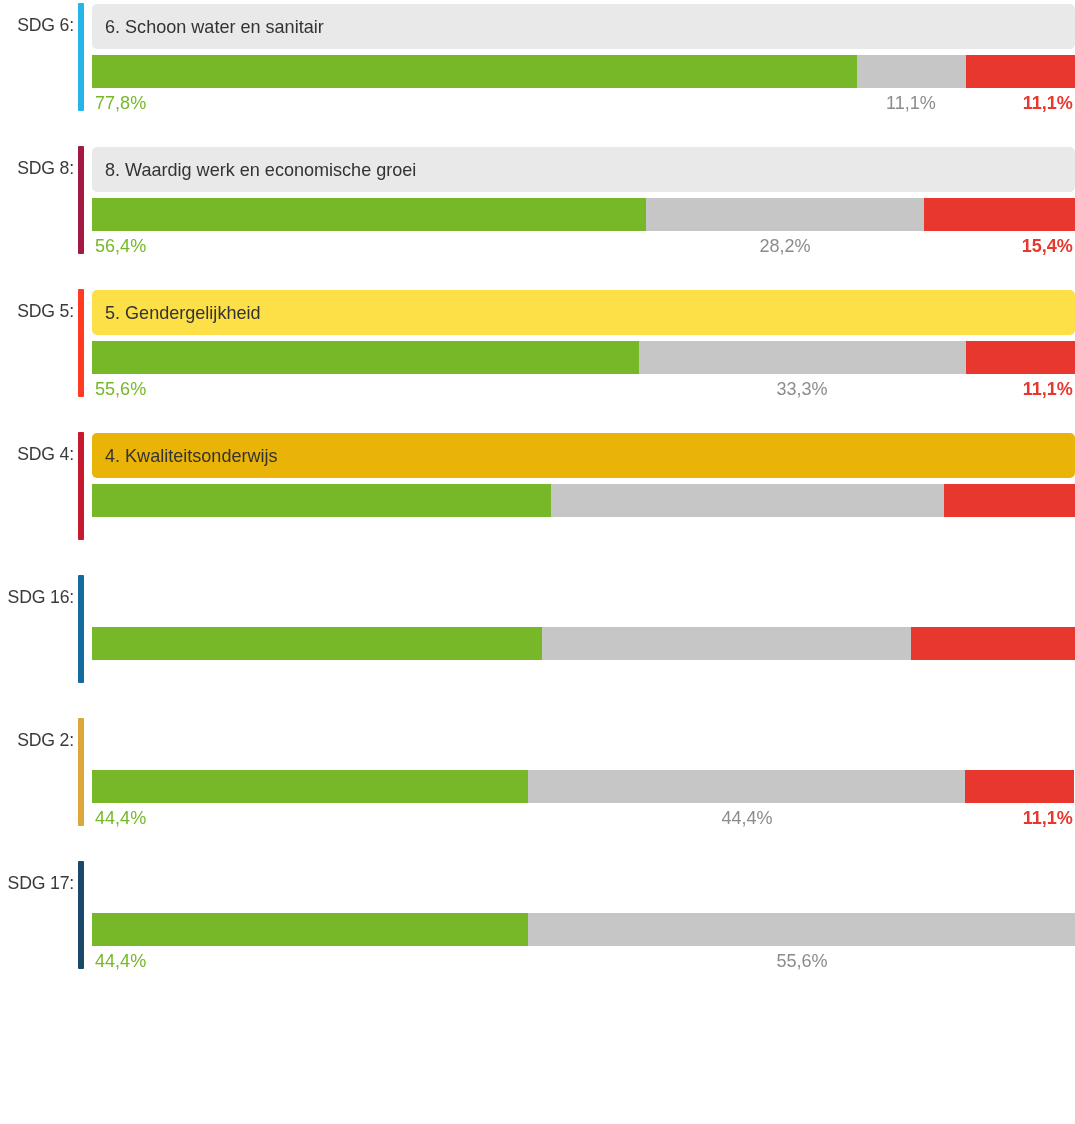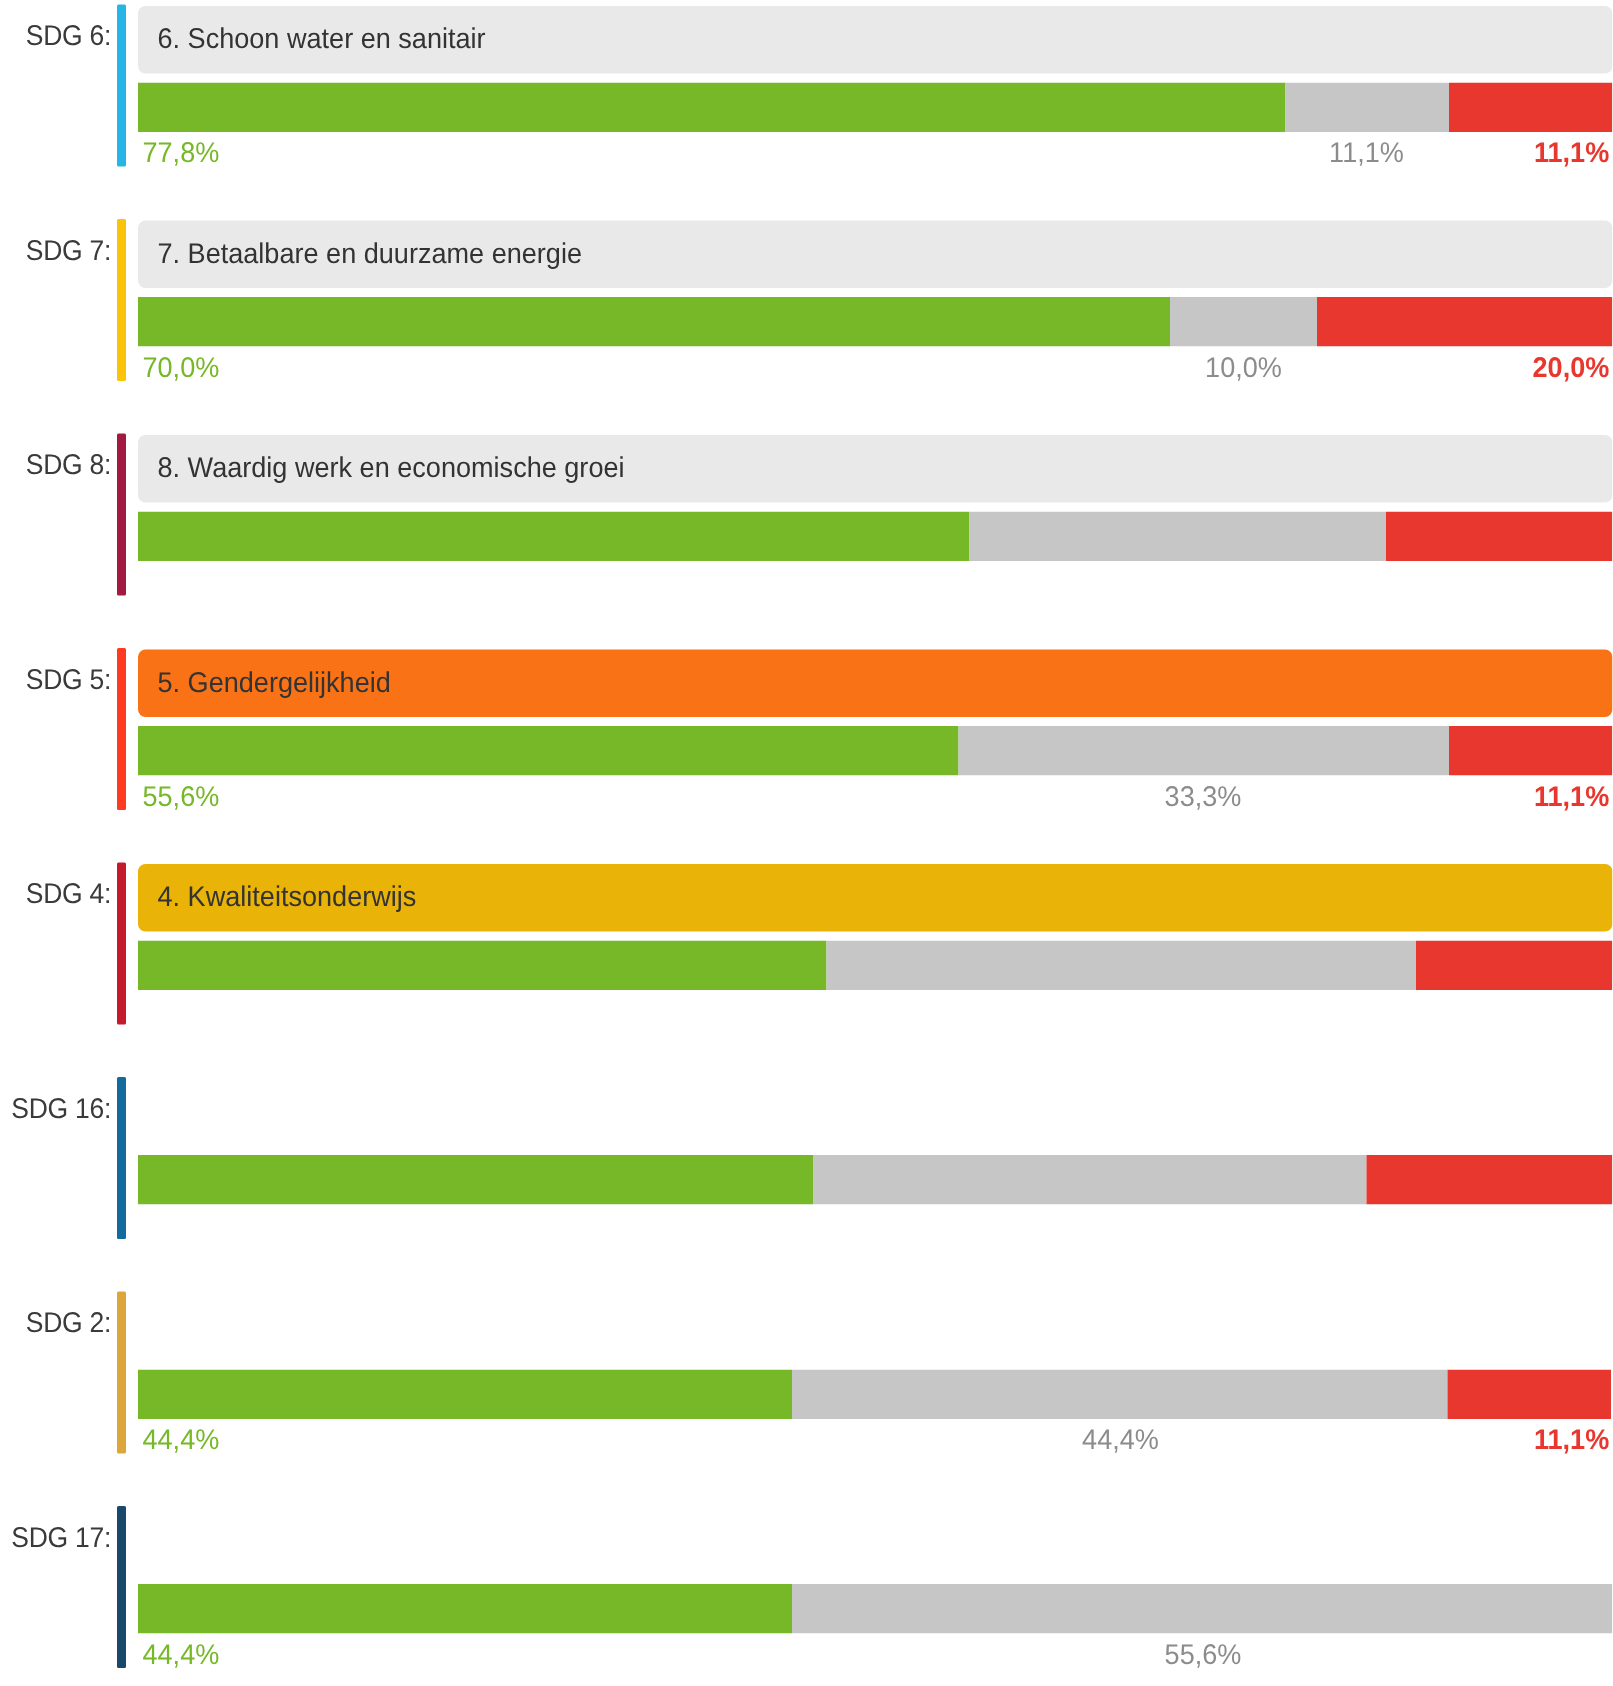--- a/index.html
+++ b/index.html
@@ -140,52 +140,40 @@
         <div class="seg seg-gray" style="width: 11.1%;"></div>
         <div class="seg seg-red" style="width: 11.1%;"></div>
       </div>
       <div class="sdg-labels">
         <div class="pct pct-green" style="color: rgb(118, 184, 40);">77,8%</div>
         <div class="pct pct-gray" style="color: rgb(140, 140, 140); left: 83.35%; transform: translateX(-50%) scaleX(0.95);">11,1%</div>
         <div class="pct pct-red" style="color: rgb(232, 55, 46); right: 2px; transform-origin: right center;">11,1%</div>
       </div>
     </div>
     <div class="sdg-row">
-      <div class="sdg-caption">SDG 7:</div>
-      <div class="sdg-stripe" style="background: rgb(252, 195, 11);"></div>
-      <div class="sdg-title-box" style="background: rgb(233, 233, 233);">
-        <div class="sdg-title-text" style="color: rgb(51, 51, 51);">7. Betaalbare en duurzame energie</div>
-      </div>
-      <div class="sdg-bar">
-        <div class="seg seg-green" style="width: 70%;"></div>
-        <div class="seg seg-gray" style="width: 10%;"></div>
-        <div class="seg seg-red" style="width: 20%;"></div>
-      </div>
-      <div class="sdg-labels">
-        <div class="pct pct-green" style="color: rgb(118, 184, 40);">70,0%</div>
-        <div class="pct pct-gray" style="color: rgb(140, 140, 140); left: 75%; transform: translateX(-50%) scaleX(0.95);">10,0%</div>
-        <div class="pct pct-red" style="color: rgb(232, 55, 46); right: 2px; transform-origin: right center;">20,0%</div>
-      </div>
-    </div>
-    <div class="sdg-row">
       <div class="sdg-caption">SDG 8:</div>
       <div class="sdg-stripe" style="background: rgb(162, 25, 66);"></div>
       <div class="sdg-title-box" style="background: rgb(233, 233, 233);">
         <div class="sdg-title-text" style="color: rgb(51, 51, 51);">8. Waardig werk en economische groei</div>
       </div>
       <div class="sdg-bar">
         <div class="seg seg-green" style="width: 56.4%;"></div>
         <div class="seg seg-gray" style="width: 28.2%;"></div>
         <div class="seg seg-red" style="width: 15.4%;"></div>
       </div>
+      <div class="sdg-labels">
+        <div class="pct pct-green" style="color: rgb(118, 184, 40);">56,4%</div>
+        <div class="pct pct-gray" style="color: rgb(140, 140, 140); left: 70.5%; transform: translateX(-50%) scaleX(0.95);">28,2%</div>
+        <div class="pct pct-red" style="color: rgb(232, 55, 46); right: 2px; transform-origin: right center;">15,4%</div>
+      </div>
     </div>
     <div class="sdg-row">
       <div class="sdg-caption">SDG 5:</div>
       <div class="sdg-stripe" style="background: rgb(255, 58, 33);"></div>
-      <div class="sdg-title-box" style="background: #f97316;">
+      <div class="sdg-title-box" style="background: #fde047;">
         <div class="sdg-title-text" style="color: rgb(51, 51, 51);">5. Gendergelijkheid</div>
       </div>
       <div class="sdg-bar">
         <div class="seg seg-green" style="width: 55.6%;"></div>
         <div class="seg seg-gray" style="width: 33.3%;"></div>
         <div class="seg seg-red" style="width: 11.1%;"></div>
       </div>
       <div class="sdg-labels">
         <div class="pct pct-green" style="color: rgb(118, 184, 40);">55,6%</div>
         <div class="pct pct-gray" style="color: rgb(140, 140, 140); left: 72.25%; transform: translateX(-50%) scaleX(0.95);">33,3%</div>

